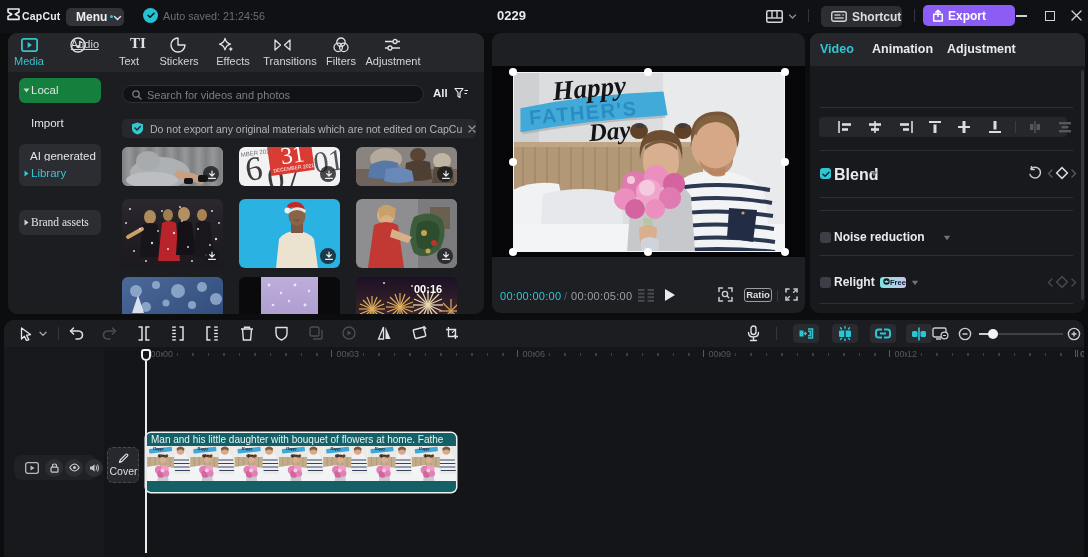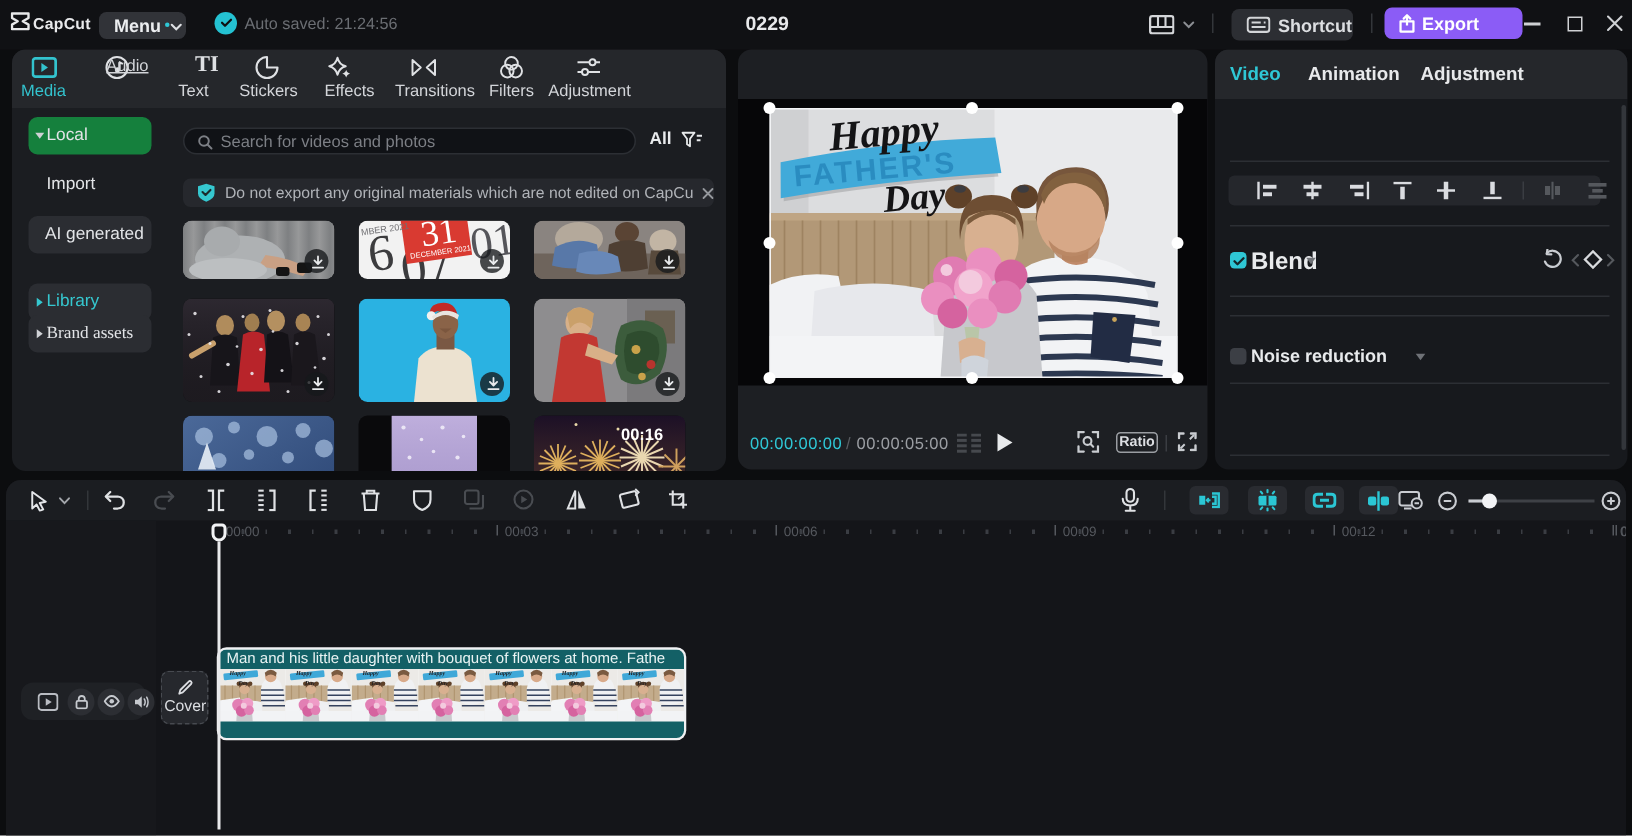--- a/index.html
+++ b/index.html
@@ -139,21 +139,21 @@
             <path d="M0.5 0.5 L6.5 0.5 L3.5 4.5 Z" fill="#cfd1d5"></path>
           </svg>
         <span class="abs" style="left:12px;top:5.5px;font-size:11.5px;color:#e2e4e7;">Local</span>
       </div>
       <div class="abs" style="left:11px;top:78px;width:82px;height:25px;">
         <span class="abs" style="left:12px;top:5.5px;font-size:11.5px;color:#e2e4e7;">Import</span>
       </div>
       <div class="abs" style="left:11px;top:111px;width:82px;height:25px;background:#2b2d32;border-radius:6px;">
         <span class="abs" style="left:11px;top:5.5px;font-size:11.5px;color:#e2e4e7;">AI generated</span>
       </div>
-      <div class="abs" style="left:11px;top:156px;width:82px;height:25px;background:#2b2d32;border-radius:6px;">
+      <div class="abs" style="left:11px;top:128px;width:82px;height:25px;background:#2b2d32;border-radius:6px;">
         <svg class="abs" style="left:5px;top:9px;" width="5" height="7" viewBox="0 0 5 7">
             <path d="M0.5 0.5 L4.5 3.5 L0.5 6.5 Z" fill="#35c7cf"></path>
           </svg>
         <span class="abs" style="left:12px;top:5.5px;font-size:11.5px;color:#35c7cf;">Library</span>
       </div>
       <div class="abs" style="left:11px;top:177px;width:82px;height:25px;background:#2b2d32;border-radius:6px;">
         <svg class="abs" style="left:5px;top:9px;" width="5" height="7" viewBox="0 0 5 7">
             <path d="M0.5 0.5 L4.5 3.5 L0.5 6.5 Z" fill="#cfd1d5"></path>
           </svg>
         <span class="abs" style="left:12px;top:5.5px;font-size:11.5px;color:#e2e4e7;font-family:Liberation Serif, serif;">Brand assets</span>
@@ -668,20 +668,45 @@
 
     <div class="abs" style="left:0;top:196px;width:275px;height:20px;">
       <div class="abs" style="left:10px;top:2.5px;width:11px;height:11px;border-radius:3px;background:#3c3f45;"></div>
       <span class="abs" style="left:24px;top:1px;font-size:12px;font-weight:bold;color:#e8eaec;">Noise reduction</span>
       <svg class="abs" style="left:133px;top:6px;" width="8" height="6" viewBox="0 0 8 6">
           <path d="M0.8 0.8 L7.2 0.8 L4 5.2 Z" fill="#6f7277"></path>
         </svg>
     </div>
     <div class="abs" style="left:10px;top:221.5px;width:253px;height:1px;background:#2c2f34;"></div>
 
+    <div class="abs" style="left:0;top:241px;width:275px;height:20px;">
+      <div class="abs" style="left:10px;top:2.5px;width:11px;height:11px;border-radius:3px;background:#3c3f45;"></div>
+      <span class="abs" style="left:24px;top:1px;font-size:12px;font-weight:bold;color:#e8eaec;">Relight</span>
+      <div class="abs" style="left:70px;top:2.5px;width:26px;height:11px;border-radius:3px;background:linear-gradient(90deg,#7de4e0,#c9c4f4);">
+        <span class="abs" style="left:3px;top:1px;width:5px;height:5px;">
+            <svg width="7" height="7" viewBox="0 0 7 7">
+              <circle cx="3.5" cy="3.5" r="3.2" fill="#17191d"></circle>
+              <path d="M1.8 4.6 L1.6 2.4 L2.7 3.2 L3.5 1.9 L4.3 3.2 L5.4 2.4 L5.2 4.6 Z" fill="#a8e8e4"></path>
+            </svg>
+          </span>
+        <span class="abs" style="left:10px;top:1.2px;font-size:7.5px;font-weight:bold;color:#1a1c20;">Free</span>
+      </div>
+      <svg class="abs" style="left:101px;top:6px;" width="8" height="6" viewBox="0 0 8 6">
+          <path d="M0.8 0.8 L7.2 0.8 L4 5.2 Z" fill="#6f7277"></path>
+        </svg>
+      <svg class="abs" style="left:237px;top:4px;" width="6" height="9" viewBox="0 0 6 9">
+          <path d="M5 1 L1.5 4.5 L5 8" stroke="#45484d" stroke-width="1.4" fill="none" stroke-linecap="round"></path>
+        </svg>
+      <svg class="abs" style="left:245px;top:1px;" width="14" height="14" viewBox="0 0 14 14">
+          <rect x="3.2" y="3.2" width="7.6" height="7.6" fill="none" stroke="#45484d" stroke-width="1.5" transform="rotate(45 7 7)"></rect>
+        </svg>
+      <svg class="abs" style="left:261px;top:4px;" width="6" height="9" viewBox="0 0 6 9">
+          <path d="M1 1 L4.5 4.5 L1 8" stroke="#45484d" stroke-width="1.4" fill="none" stroke-linecap="round"></path>
+        </svg>
+    </div>
     <div class="abs" style="left:10px;top:269.5px;width:253px;height:1px;background:#2c2f34;"></div>
 
     <div class="abs" style="left:271px;top:37px;width:3px;height:230px;background:#33363b;border-radius:2px;"></div>
   </div>
 
   <div class="abs" id="timeline" style="left:4px;top:320px;width:1080px;height:237px;background:#141519;border-radius:10px 10px 0 0;overflow:hidden;">
 
     <div class="abs" style="left:0;top:0;width:1080px;height:27px;background:#1b1d21;">
       <svg class="abs" style="left:16px;top:7px;" width="13" height="14" viewBox="0 0 13 14">
           <path d="M1.5 1 L10.5 7.5 L6.5 8.3 L8.8 12.6 L6.6 13.6 L4.4 9.3 L1.5 12 Z" fill="none" stroke="#e4e6e9" stroke-width="1.3" stroke-linejoin="round"></path>

